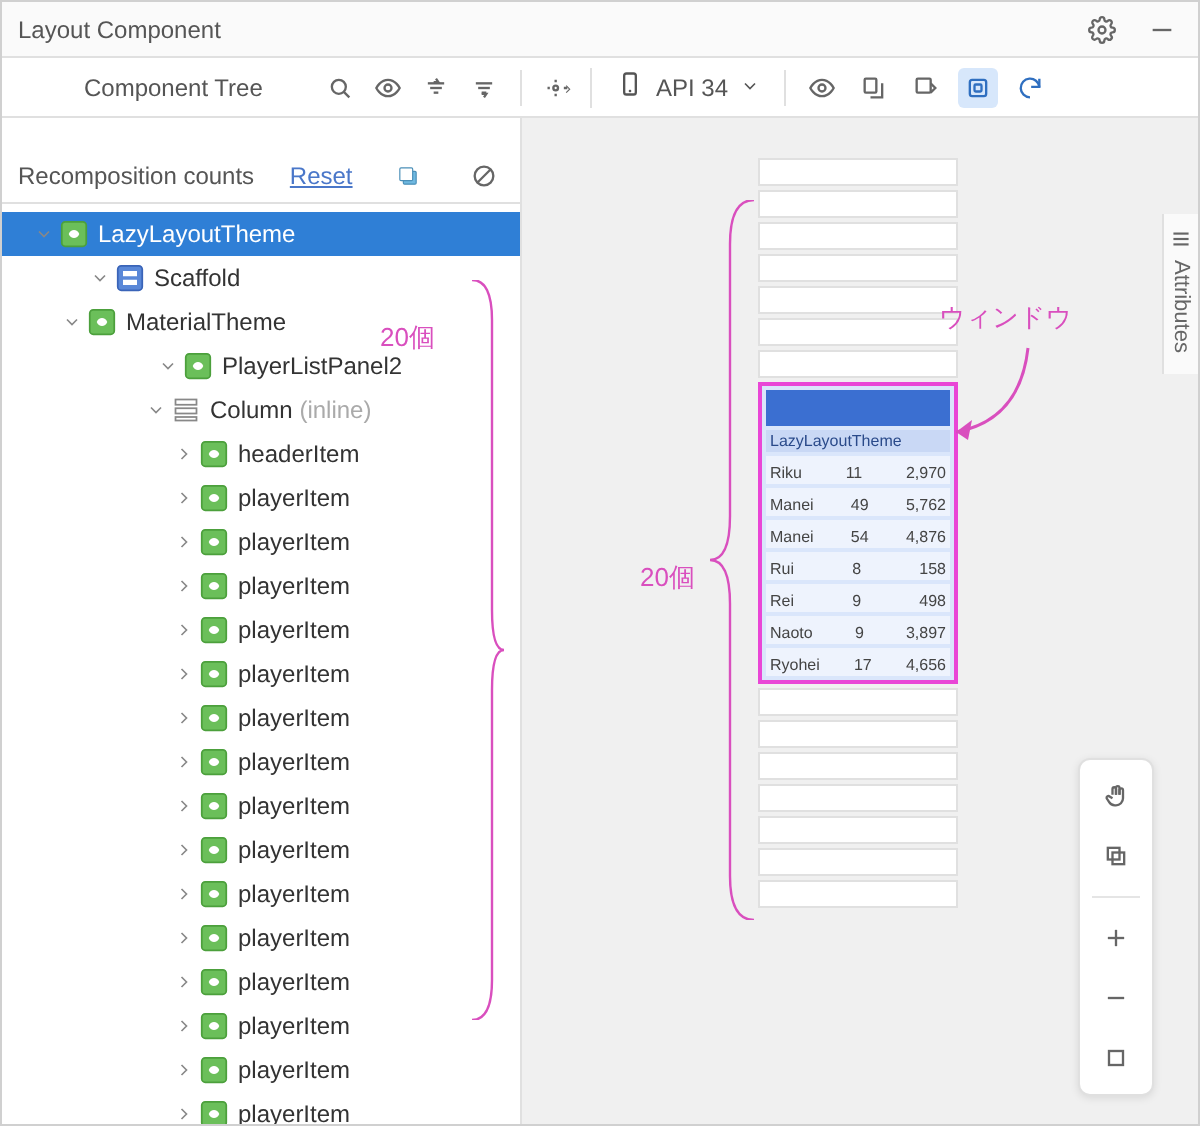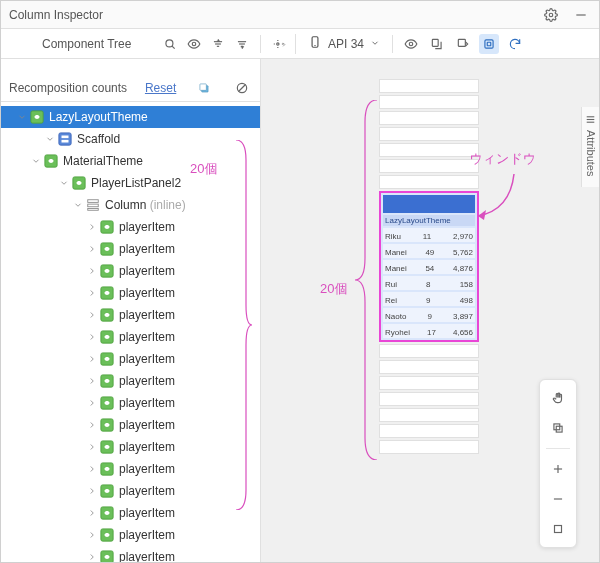--- a/index.html
+++ b/index.html
@@ -35,21 +35,21 @@
   .side-header { display:flex; align-items:center; justify-content:space-between; height:28px; padding:0 8px; border-bottom:1px solid #e0e0e0; gap:8px;margin-top:15px;}
   .side-header .mini { color:#555; }
   .reset-link { color:#4a77c9; text-decoration: underline; }
   .tree { flex:1; overflow:auto; padding:4px 0 8px 0; position:relative; }
   .tree-row { display:flex; align-items:center; height:22px; padding:0 6px 0 0; white-space:nowrap; }
   .selected { background:#2f7fd6; color:#fff; }
   .caret { width:14px; display:inline-flex; justify-content:center; color:#888; }
   .node-icon { width:16px; height:16px; display:inline-flex; align-items:center; justify-content:center; margin-right:4px; }
   .node-icon svg { width:14px; height:14px; }
   .inline { color:#aaa; }
-  .ind-1{padding-left:14px}.ind-2{padding-left:28px}.ind-3{padding-left:42px}.ind-4{padding-left:56px}.ind-5{padding-left:70px}.ind-6{padding-left:84px}
+  .ind-1{padding-left:14px}.ind-2{padding-left:28px}.ind-3{padding-left:42px}.ind-4{padding-left:76px}.ind-5{padding-left:70px}.ind-6{padding-left:84px}
 
   .stage { flex:1; background:#f0f0f0; position:relative; min-height:0; }
   .device-column { position:absolute; left:118px; top:20px; width:100px; display:flex; flex-direction:column; gap:2px; }
   .dev-bar { height:14px; background:#fff; border:1px solid #e0e0e0; }
   .dev-win { border:2px solid #e946d6; background:#dae6fb; padding:2px; display:flex; flex-direction:column; gap:2px; }
   .dev-win-title { height:18px; background:#3b6fd1; color:#fff; font-size:8px; display:flex; align-items:center; padding:0 3px; }
   .dev-label { font-size:8px; color:#2a4a8a; padding:1px 2px; background:#c9d8f5; }
   .dev-row { height:14px; display:flex; align-items:center; justify-content:space-between; font-size:8px; color:#444; background:#eef3fd; padding:0 2px;}
   .dev-row span { bottom:-1.5px; position:relative;}
 
@@ -69,21 +69,21 @@
 
   .green-box { fill:#6bbf5a; stroke:#4ca03c; }
   .blue-box { fill:#5a88d8; stroke:#3a64b8; }
   .col-box { fill:none; stroke:#888; }
 </style>
 </head>
 <body>
 
 <div class="root">
   <div class="titlebar">
-    <span>Column Inspector</span>
+    <span>Layout Component</span>
     <div class="right">
       <span class="icon-btn">
         <svg viewBox="0 0 24 24" fill="none" stroke="currentColor" stroke-width="2">
             <circle cx="12" cy="12" r="3"></circle>
             <path d="M19.4 15a1.7 1.7 0 0 0 .34 1.87l.06.06a2 2 0 1 1-2.83 2.83l-.06-.06a1.7 1.7 0 0 0-1.87-.34 1.7 1.7 0 0 0-1.03 1.56V21a2 2 0 0 1-4 0v-.09a1.7 1.7 0 0 0-1.11-1.56 1.7 1.7 0 0 0-1.87.34l-.06.06a2 2 0 1 1-2.83-2.83l.06-.06a1.7 1.7 0 0 0 .34-1.87 1.7 1.7 0 0 0-1.56-1.03H3a2 2 0 0 1 0-4h.09a1.7 1.7 0 0 0 1.56-1.11 1.7 1.7 0 0 0-.34-1.87l-.06-.06a2 2 0 1 1 2.83-2.83l.06.06c.5.5 1.24.64 1.87.34.6-.26 1-.84 1.03-1.49V3a2 2 0 0 1 4 0v.09c.03.65.43 1.23 1.03 1.49.63.3 1.37.16 1.87-.34l.06-.06a2 2 0 1 1 2.83 2.83l-.06.06a1.7 1.7 0 0 0-.34 1.87c.26.6.84 1 1.49 1.03H21a2 2 0 0 1 0 4h-.09c-.65.03-1.23.43-1.49 1.03Z"></path>
           </svg>
       </span>
       <span class="icon-btn">
         <svg viewBox="0 0 24 24" stroke="currentColor" stroke-width="2">
             <line x1="4" y1="12" x2="20" y2="12"></line>
@@ -261,20 +261,34 @@
             </span>
             <span class="node-icon">
               <svg viewBox="0 0 16 16">
                 <rect class="col-box" x="2" y="2" width="12" height="3"></rect>
                 <rect class="col-box" x="2" y="7" width="12" height="3"></rect>
                 <rect class="col-box" x="2" y="12" width="12" height="2"></rect>
               </svg>
             </span>
             <span>Column</span>
             <span class="inline">&nbsp;(inline)</span>
+          </div>
+          <div class="tree-row ind-6">
+            <span class="caret">
+              <svg width="10" height="10" viewBox="0 0 24 24" fill="none" stroke="currentColor" stroke-width="2">
+                <polyline points="9 6 15 12 9 18"></polyline>
+              </svg>
+            </span>
+            <span class="node-icon">
+              <svg viewBox="0 0 16 16">
+                <rect class="green-box" x="1" y="1" width="14" height="14" rx="2"></rect>
+                <path d="M5 8c1-3 5-3 6 0-1 3-5 3-6 0Z" fill="#fff"></path>
+              </svg>
+            </span>
+            <span>headerItem</span>
           </div>
           <div class="tree-row ind-6">
             <span class="caret">
               <svg width="10" height="10" viewBox="0 0 24 24" fill="none" stroke="currentColor" stroke-width="2">
                 <polyline points="9 6 15 12 9 18"></polyline>
               </svg>
             </span>
             <span class="node-icon">
               <svg viewBox="0 0 16 16">
                 <rect class="green-box" x="1" y="1" width="14" height="14" rx="2"></rect>

